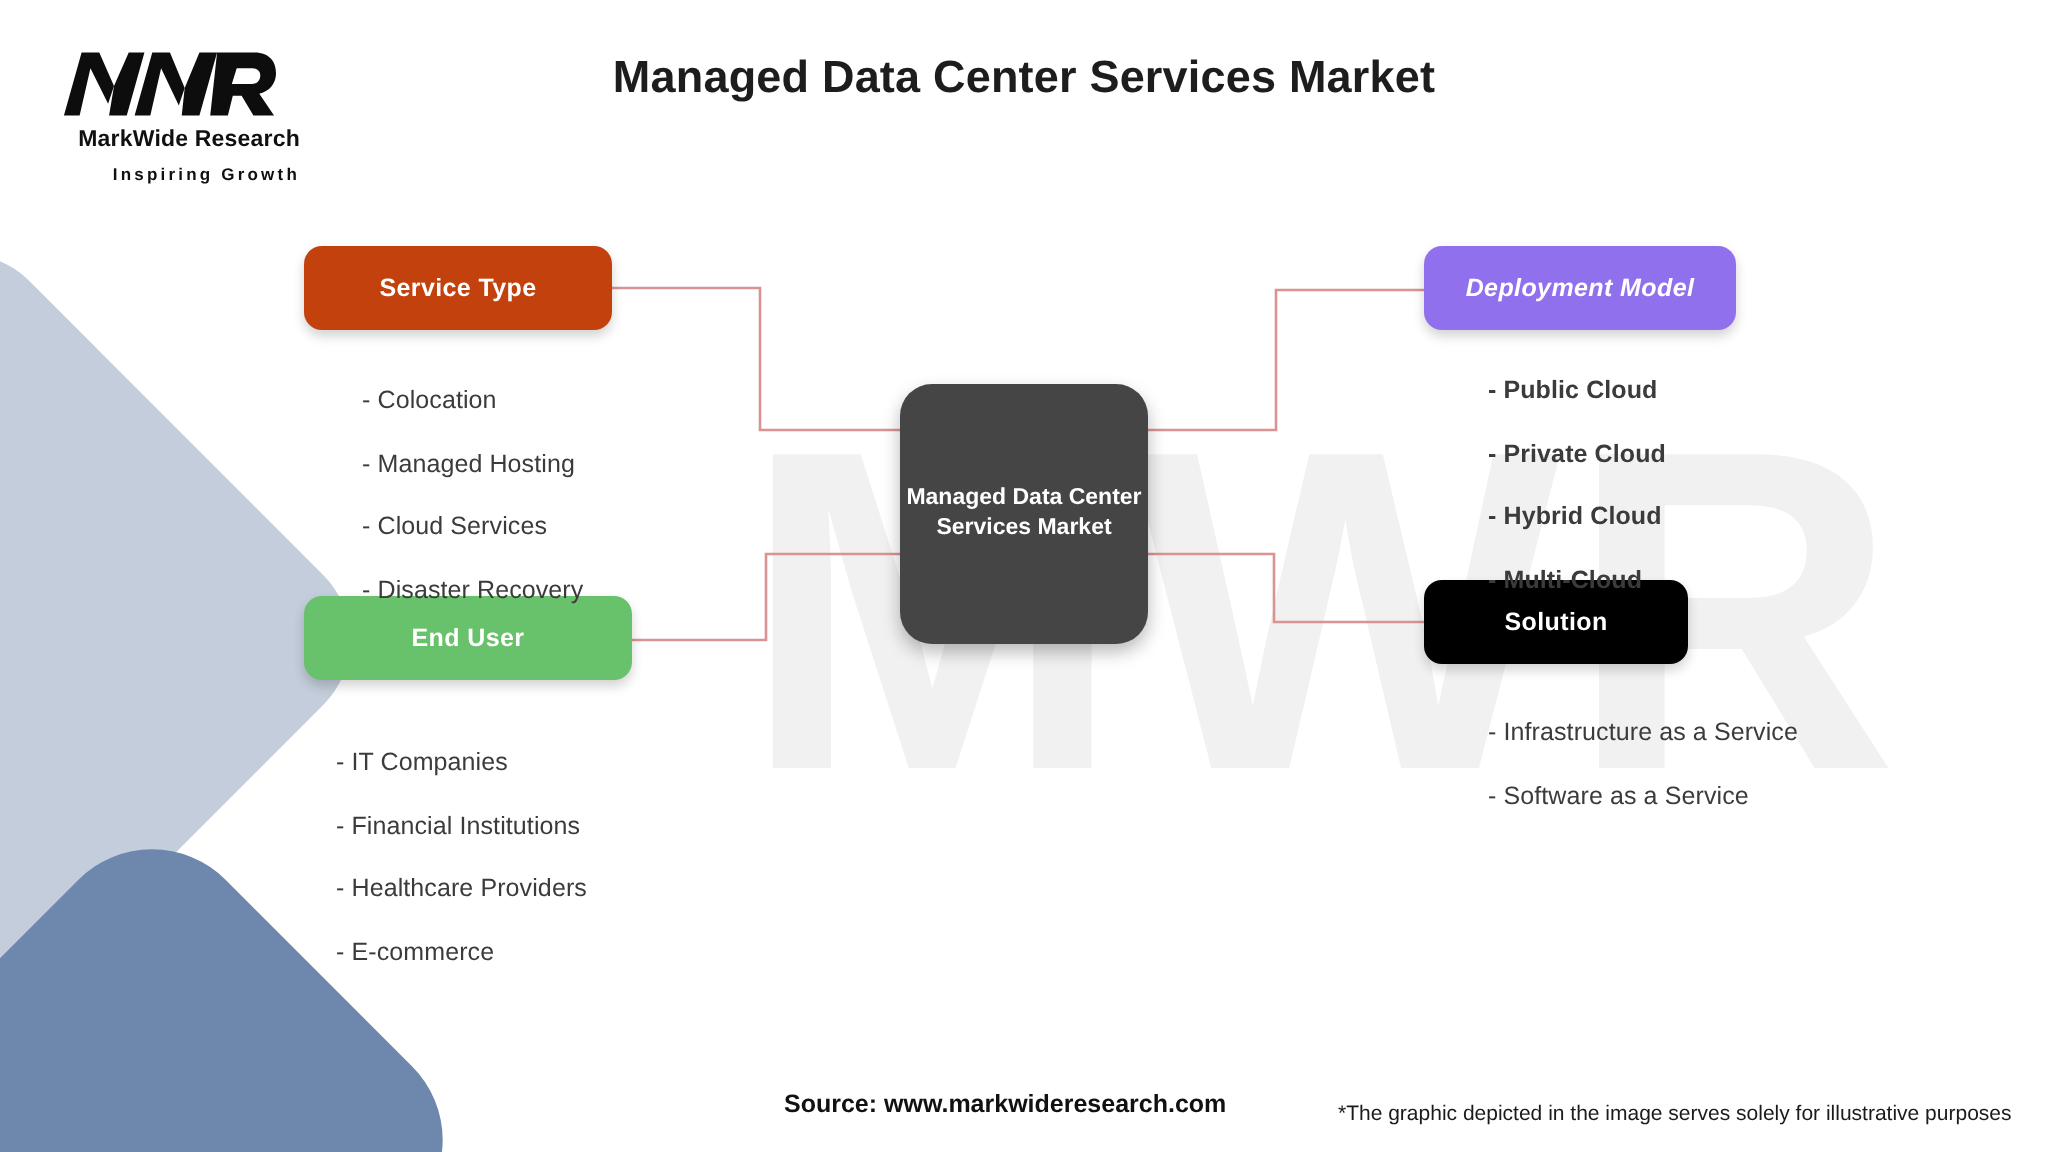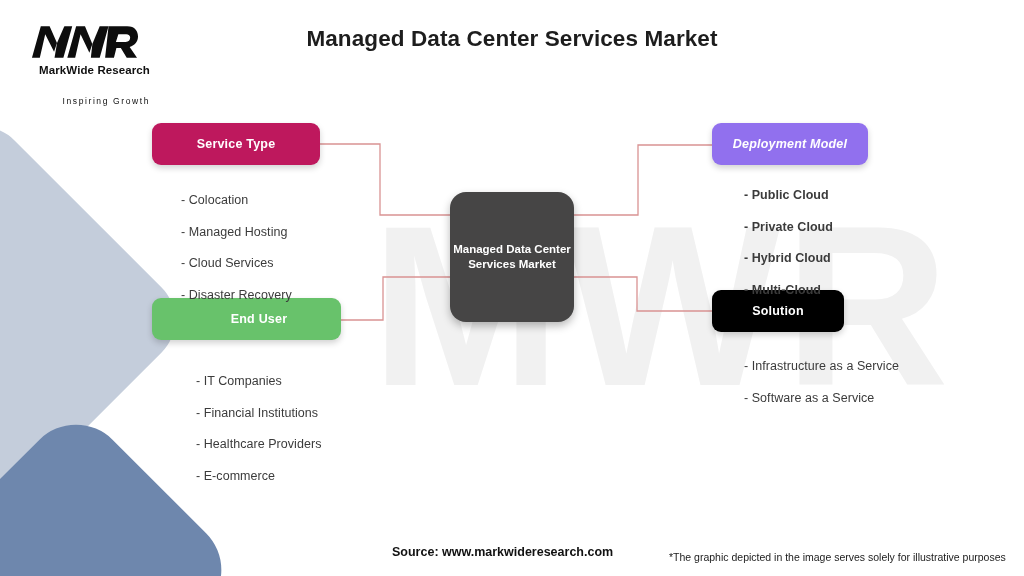--- a/index.html
+++ b/index.html
@@ -79,24 +79,24 @@
   }
   .logo-name {
     font-size: 11.5px;
     font-weight: bold;
     color: #101010;
     letter-spacing: 0.1px;
     margin-top: 2px;
   }
   .logo-tag {
     font-size: 8.5px;
-    font-weight: normal;
+    font-weight: bold;
     color: #101010;
     letter-spacing: 1.6px;
-    margin-top: 20px;
+    margin-top: 6px;
   }
   .page-title {
     position: absolute;
     left: 0;
     right: 0;
     top: 26px;
     text-align: center;
     font-size: 22.5px;
     font-weight: bold;
     color: #1d1d1d;
@@ -116,22 +116,22 @@
     border-radius: 9px;
     box-shadow: 0 3px 6px rgba(0,0,0,0.18);
     color: #ffffff;
     font-size: 12.5px;
     font-weight: bold;
     display: flex;
     align-items: center;
     justify-content: center;
     letter-spacing: 0.2px;
   }
-  .node-service  { left: 152px; top: 123px; width: 168px; height: 42px; background: #be185d; }
-  .node-enduser  { left: 152px; top: 298px; width: 164px; height: 42px; background: #68c26b; padding-left: 25px; }
+  .node-service  { left: 152px; top: 123px; width: 154px; height: 42px; background: #c2410c; }
+  .node-enduser  { left: 152px; top: 298px; width: 164px; height: 42px; background: #68c26b; }
   .node-deploy   { left: 712px; top: 123px; width: 156px; height: 42px; background: #9170ee; font-style: italic; }
   .node-solution { left: 712px; top: 290px; width: 132px; height: 42px; background: #000000; }
 
   .node-center {
     position: absolute;
     left: 450px;
     top: 192px;
     width: 124px;
     height: 130px;
     background: #464545;
@@ -150,21 +150,21 @@
   
   .items {
     position: absolute;
     font-size: 12.5px;
     color: #3b3b3b;
     line-height: 17.6px;
     white-space: nowrap;
   }
   .items div { letter-spacing: 0.05px; margin-top: 14px; }
   .items-service  { left: 181px; top: 178px; }
-  .items-enduser  { left: 196px; top: 359px; }
+  .items-enduser  { left: 168px; top: 359px; }
   .items-deploy   { left: 744px; top: 173px; font-weight: bold; }
   .items-solution { left: 744px; top: 344px; }
 
   
   .source {
     position: absolute;
     left: 392px;
     top: 545px;
     font-size: 12.5px;
     font-weight: bold;

